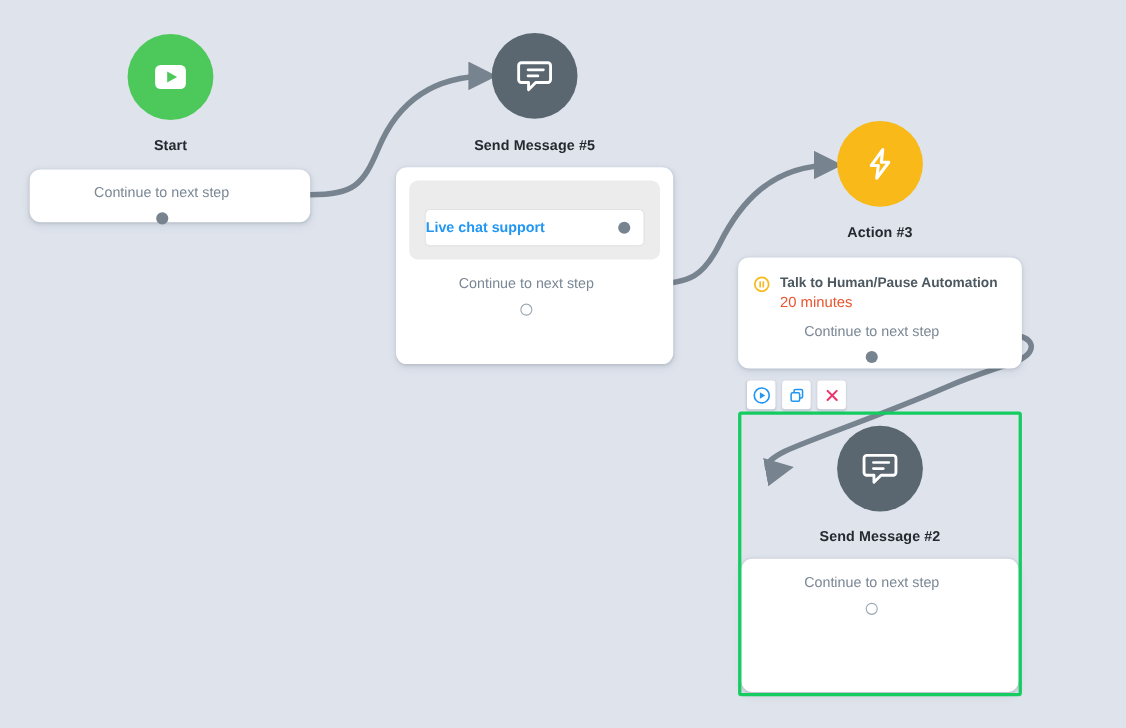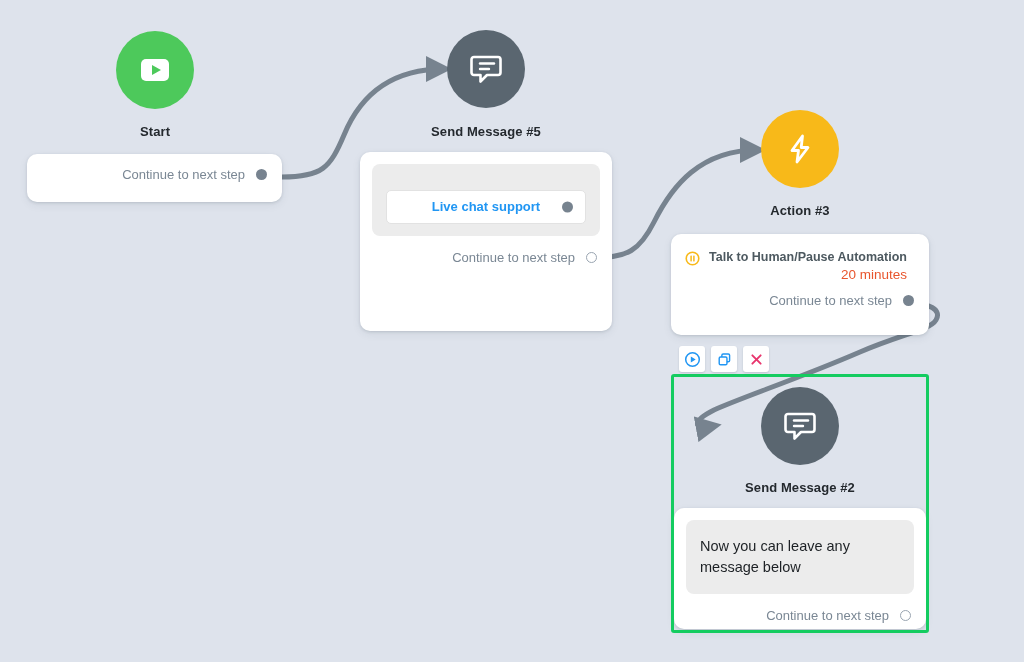--- a/index.html
+++ b/index.html
@@ -68,21 +68,21 @@
   .bubble.plain { padding: 16px 14px; }
 
   .reply-btn {
     margin-top: 12px;
     background: #ffffff;
     border: 1px solid #e2e2e2;
     border-radius: 5px;
     height: 34px;
     display: flex;
     align-items: center;
-    justify-content: center;
+    justify-content: flex-start;
     position: relative;
     font-size: 13px;
     color: #2196f3;
     font-weight: 600;
   }
   .port {
     width: 11px; height: 11px;
     border-radius: 50%;
     position: absolute;
     right: 12px;
@@ -93,34 +93,34 @@
 
   .cont-row {
     display: flex;
     align-items: center;
     justify-content: flex-end;
     gap: 11px;
     font-size: 13px;
     color: #7a8794;
     padding: 14px 15px 14px 0;
     position: relative;
+    flex-direction: column;
   }
   .cont-row .dotp {
     width: 11px; height: 11px; border-radius: 50%;
   }
   .dotp.filled { background: #77838f; }
   .dotp.hollow { background: transparent; border: 1.6px solid #9aa5b1; }
 
   
   .action-head {
     display: flex;
     align-items: flex-start;
     gap: 9px;
     padding: 16px 14px 0 14px;
-    text-align: right;
   }
   .action-text .line1 {
     font-size: 12.5px;
     font-weight: bold;
     color: #4d5960;
     white-space: nowrap;
   }
   .action-text .line2 {
     font-size: 13.5px;
     color: #e8552d;
@@ -271,25 +271,20 @@
         <path d="M7 7 h24 a2.5 2.5 0 0 1 2.5 2.5 v13 a2.5 2.5 0 0 1 -2.5 2.5
                  h-11 l-6.5 6.5 v-6.5 h-6.5 a2.5 2.5 0 0 1 -2.5 -2.5
                  v-13 a2.5 2.5 0 0 1 2.5 -2.5 z" fill="none" stroke="#ffffff" stroke-width="2.6" stroke-linejoin="round"></path>
         <line x1="13" y1="13.5" x2="27" y2="13.5" stroke="#ffffff" stroke-width="2.4" stroke-linecap="round"></line>
         <line x1="13" y1="19" x2="22" y2="19" stroke="#ffffff" stroke-width="2.4" stroke-linecap="round"></line>
       </svg>
     </div>
     <div class="node-title" style="left:720px; top:480px; width:160px;">Send Message #2</div>
 
     <div class="card" style="left:674px; top:508px; width:252px; height:121px;">
-      <div style="padding:12px 12px 0 12px;">
-        <div class="bubble plain">
-          <span>Now you can leave any message below</span>
-        </div>
-      </div>
       <div class="cont-row">
         <span>Continue to next step</span>
         <span class="dotp hollow"></span>
       </div>
     </div>
   </div>
 
 </div>
 
 </body></html>

